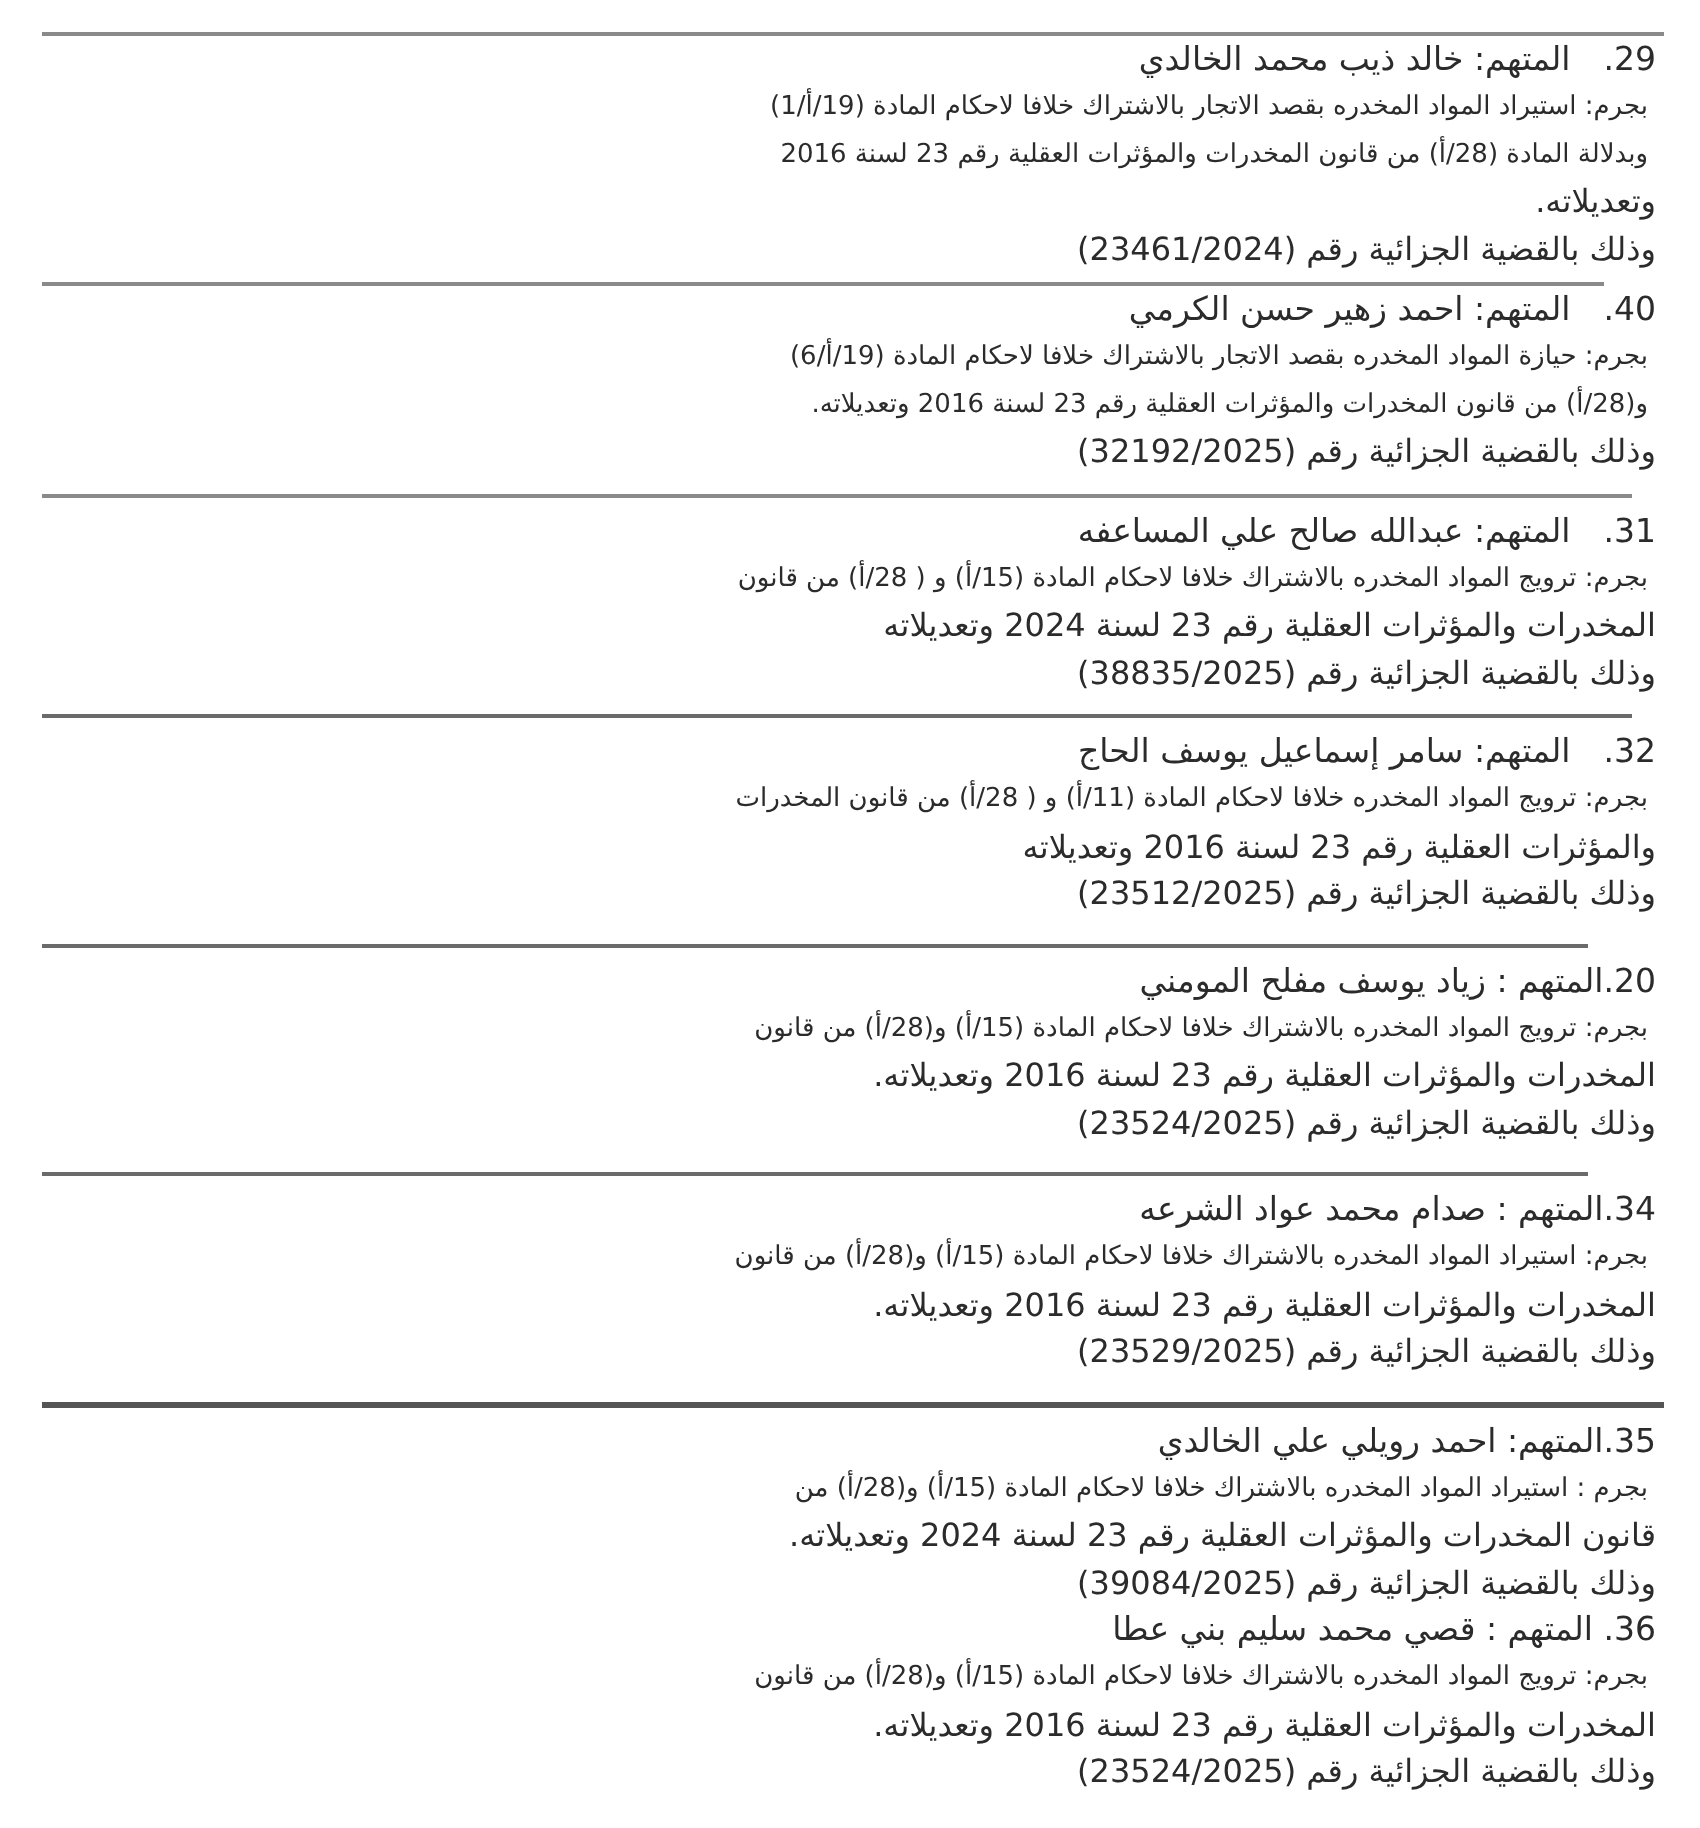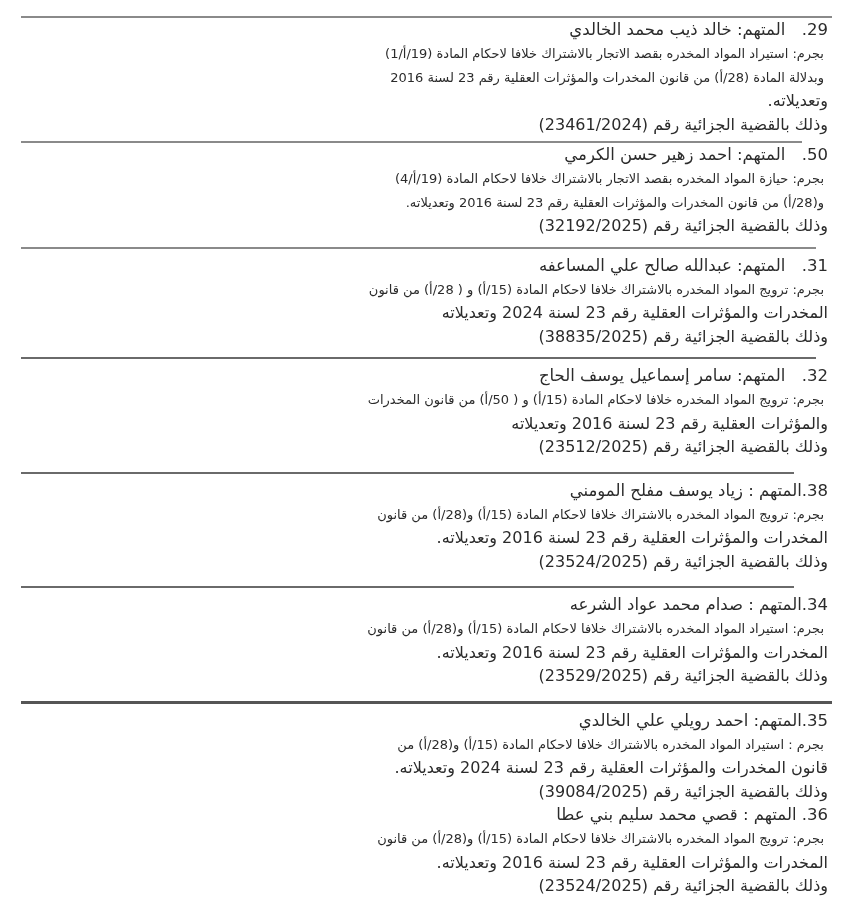--- a/index.html
+++ b/index.html
@@ -93,22 +93,22 @@
     <div class="body">بجرم: استيراد المواد المخدره بقصد الاتجار بالاشتراك خلافا لاحكام المادة (19/أ/1)</div>
     <div class="body">وبدلالة المادة (28/أ) من قانون المخدرات والمؤثرات العقلية رقم 23 لسنة 2016</div>
     <div class="closing pl-240">وتعديلاته.</div>
     <div class="closing pl-160">وذلك بالقضية الجزائية رقم (23461/2024)</div>
   </div>
 
   <div class="entry-spacer-sm"></div>
   <hr class="rule thin w-inset2">
 
   <div class="entry">
-    <div class="heading">50. المتهم: احمد زهير حسن الكرمي</div>
-    <div class="body">بجرم: حيازة المواد المخدره بقصد الاتجار بالاشتراك  خلافا لاحكام المادة (19/أ/4)</div>
+    <div class="heading">40. المتهم: احمد زهير حسن الكرمي</div>
+    <div class="body">بجرم: حيازة المواد المخدره بقصد الاتجار بالاشتراك  خلافا لاحكام المادة (19/أ/6)</div>
     <div class="body">و(28/أ)  من قانون المخدرات والمؤثرات العقلية رقم 23 لسنة 2016 وتعديلاته.</div>
     <div class="closing pl-160">وذلك بالقضية الجزائية رقم (32192/2025)</div>
   </div>
 
   <div class="entry-spacer-md"></div>
   <hr class="rule thin w-inset">
   <div class="entry-spacer-sm"></div>
 
   <div class="entry">
     <div class="heading">31. المتهم: عبدالله صالح علي المساعفه</div>
@@ -116,31 +116,31 @@
     <div class="closing pl-200">المخدرات والمؤثرات العقلية رقم 23 لسنة 2024 وتعديلاته</div>
     <div class="closing pl-185">وذلك بالقضية الجزائية رقم (38835/2025)</div>
   </div>
 
   <div class="entry-spacer-md"></div>
   <hr class="rule medium w-inset">
   <div class="entry-spacer-sm"></div>
 
   <div class="entry">
     <div class="heading">32. المتهم: سامر إسماعيل يوسف الحاج</div>
-    <div class="body">بجرم: ترويج المواد المخدره خلافا لاحكام المادة (15/أ) و ( 50/أ) من قانون المخدرات</div>
+    <div class="body">بجرم: ترويج المواد المخدره خلافا لاحكام المادة (11/أ) و ( 28/أ) من قانون المخدرات</div>
     <div class="closing pl-210">والمؤثرات العقلية رقم 23 لسنة 2016 وتعديلاته</div>
     <div class="closing pl-185">وذلك بالقضية الجزائية رقم (23512/2025)</div>
   </div>
 
   <div class="entry-spacer-lg"></div>
   <hr class="rule medium w-inset3">
   <div class="entry-spacer-sm"></div>
 
   <div class="entry">
-    <div class="heading">38.المتهم : زياد يوسف مفلح المومني</div>
+    <div class="heading">20.المتهم : زياد يوسف مفلح المومني</div>
     <div class="body">بجرم: ترويج المواد المخدره بالاشتراك  خلافا لاحكام المادة (15/أ) و(28/أ)  من قانون</div>
     <div class="closing pl-200">المخدرات والمؤثرات العقلية رقم 23 لسنة 2016 وتعديلاته.</div>
     <div class="closing pl-185">وذلك بالقضية الجزائية رقم (23524/2025)</div>
   </div>
 
   <div class="entry-spacer-lg"></div>
   <hr class="rule medium w-inset3">
   <div class="entry-spacer-sm"></div>
 
   <div class="entry">

